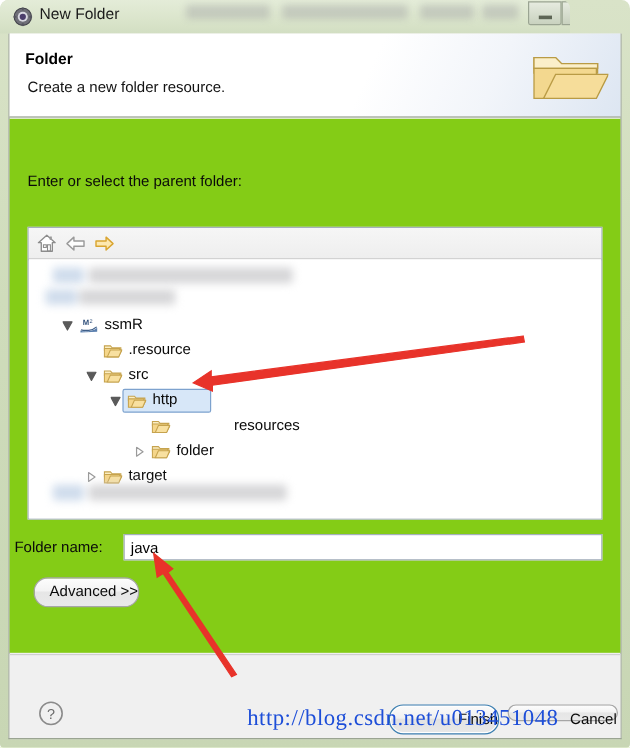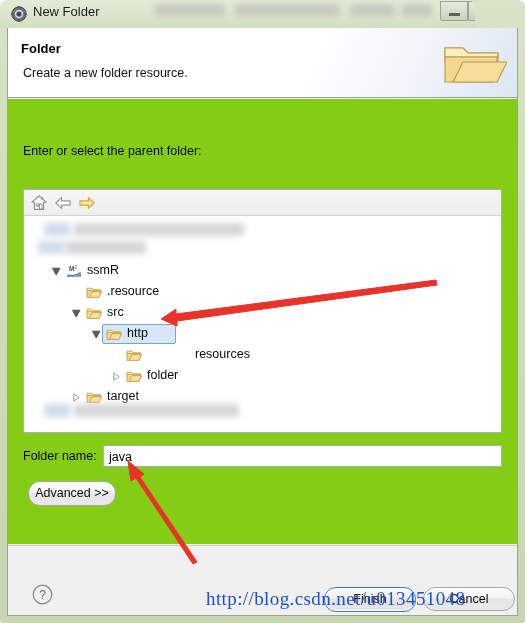--- a/index.html
+++ b/index.html
@@ -224,39 +224,39 @@
     filter: blur(3.4px);
   }
   .blur-chunk {
     position: absolute;
     background: #d6d6d8;
     border-radius: 2px;
   }
   .blur-chunk.blue { background: #cfdcec; }
 
   
-  #foldername-label { left: 15px; top: 350px; }
+  #foldername-label { left: 4px; top: 350px; }
   #foldername-input {
     position: absolute;
     left: 95px; top: 346px;
     width: 399px; height: 22px;
     background: #ffffff;
     border: 1px solid #a4b0bc;
     font-size: 12.5px; color: #000;
     padding: 2px 5px; line-height: 18px;
   }
 
   .btn {
     position: absolute;
     background: linear-gradient(to bottom,#fdfdfd 0%, #f3f3f3 45%, #e6e6e6 50%, #e9e9e9 100%);
     border: 1px solid #a6a6a6;
     border-radius: 12px;
     font-size: 12.5px;
     color: #0a0a0a;
-    text-align: center;
+    text-align: right;
     cursor: default;
     white-space: nowrap;
   }
   #btn-advanced {
     left: 20px; top: 382px;
     width: 88px; height: 25px;
     line-height: 23px;
   }
 
   
@@ -275,21 +275,21 @@
   #btn-finish {
     left: 316px; top: 41px;
     width: 92px; height: 25px;
     line-height: 23px;
     border: 1px solid #3c7fb1;
     box-shadow: inset 0 0 0 1px #ffffff;
     background: linear-gradient(to bottom,#fbfbfb 0%, #f0f0f0 45%, #e2e2e2 50%, #e8e8e8 100%);
   }
   #btn-cancel {
     left: 415px; top: 41px;
-    width: 92px; height: 24px;
+    width: 92px; height: 14px;
     line-height: 23px;
   }
 
   
   .annot { position: absolute; left: 0; top: 0; pointer-events: none; }
 
   
   #watermark {
     position: absolute;
     left: 206px; top: 588px;

